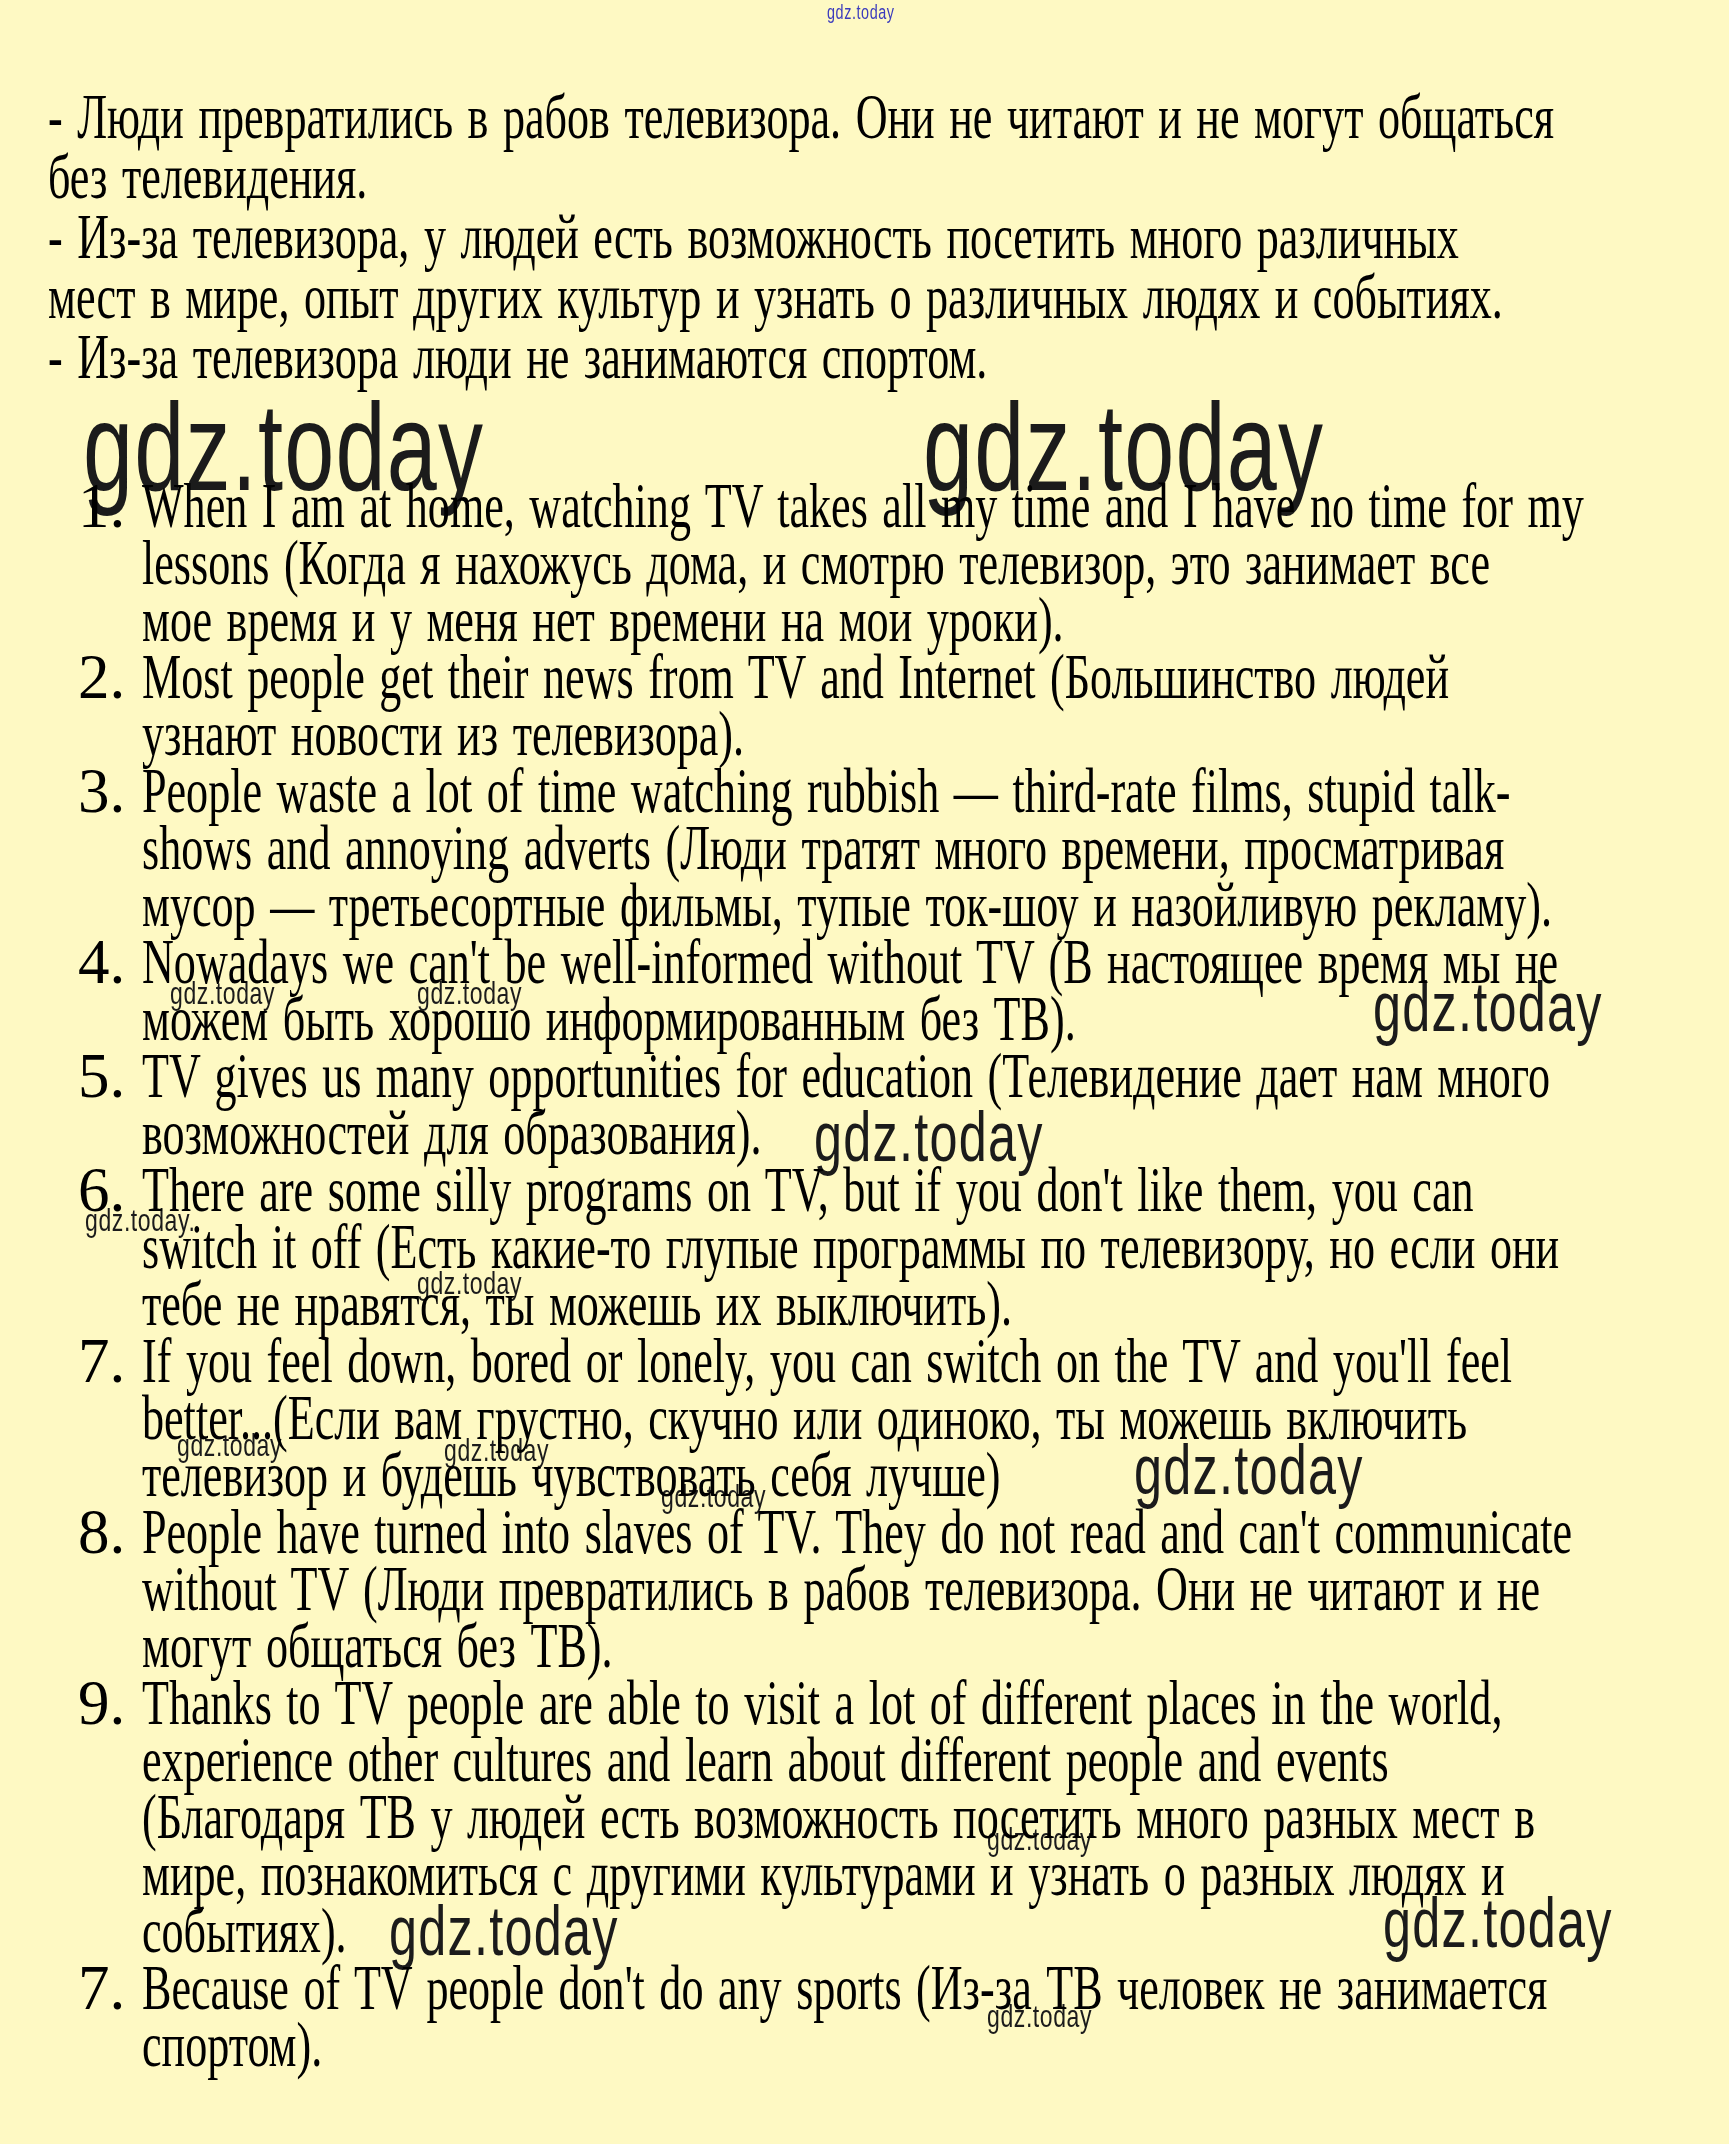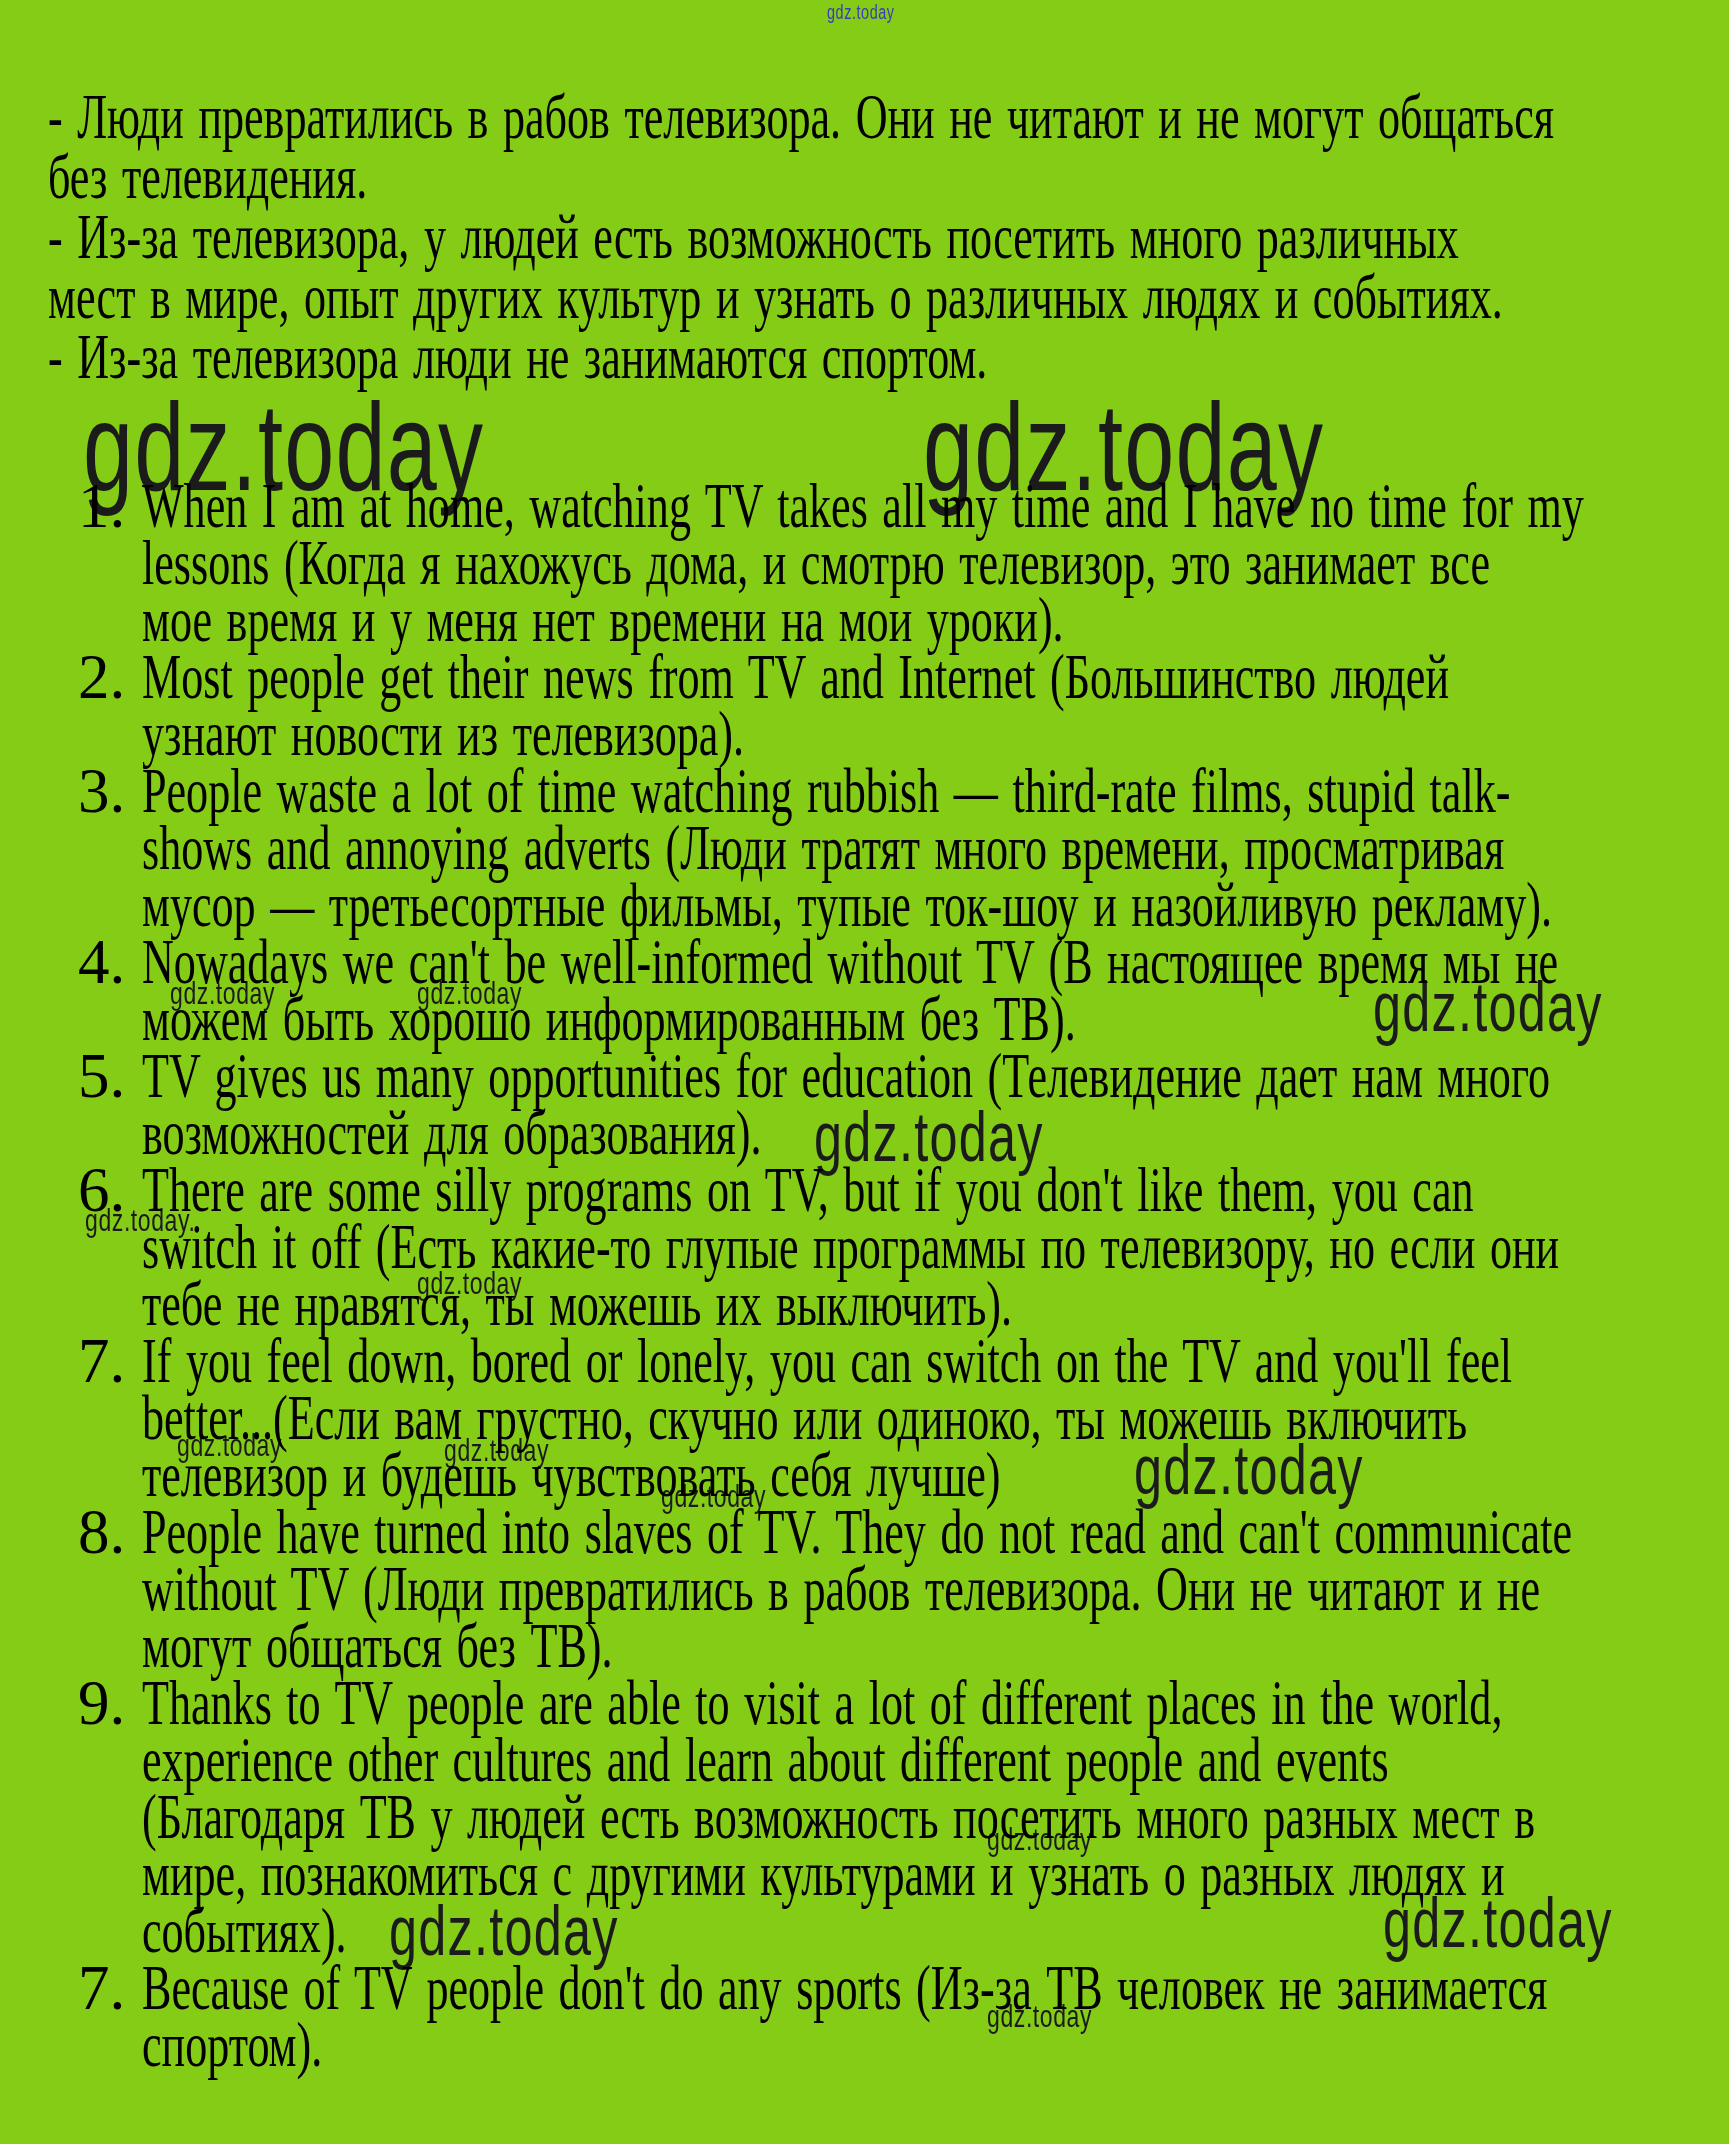--- a/index.html
+++ b/index.html
@@ -1,20 +1,20 @@
 <!DOCTYPE html>
 <html style="font-size:13.4px"><head>
 <meta charset="utf-8">
 <style>
   html,body{margin:0;padding:0;background:#ffffff;}
   body{
     width:1729px;height:2144px;position:relative;overflow:hidden;
     font-family:"Liberation Serif", serif;color:#000;
   }
-  .page{position:absolute;inset:0;background:#84cc16;}
+  .page{position:absolute;inset:0;background:#fef9c3;}
 
   
   .tl{
     font-size:63px;line-height:57px;white-space:nowrap;
     transform:scaleX(0.70);transform-origin:0 50%;
     word-spacing:5px;
   }
   .intro{position:absolute;left:48px;top:87px;}
   .intro .tl{line-height:60px;}
 

